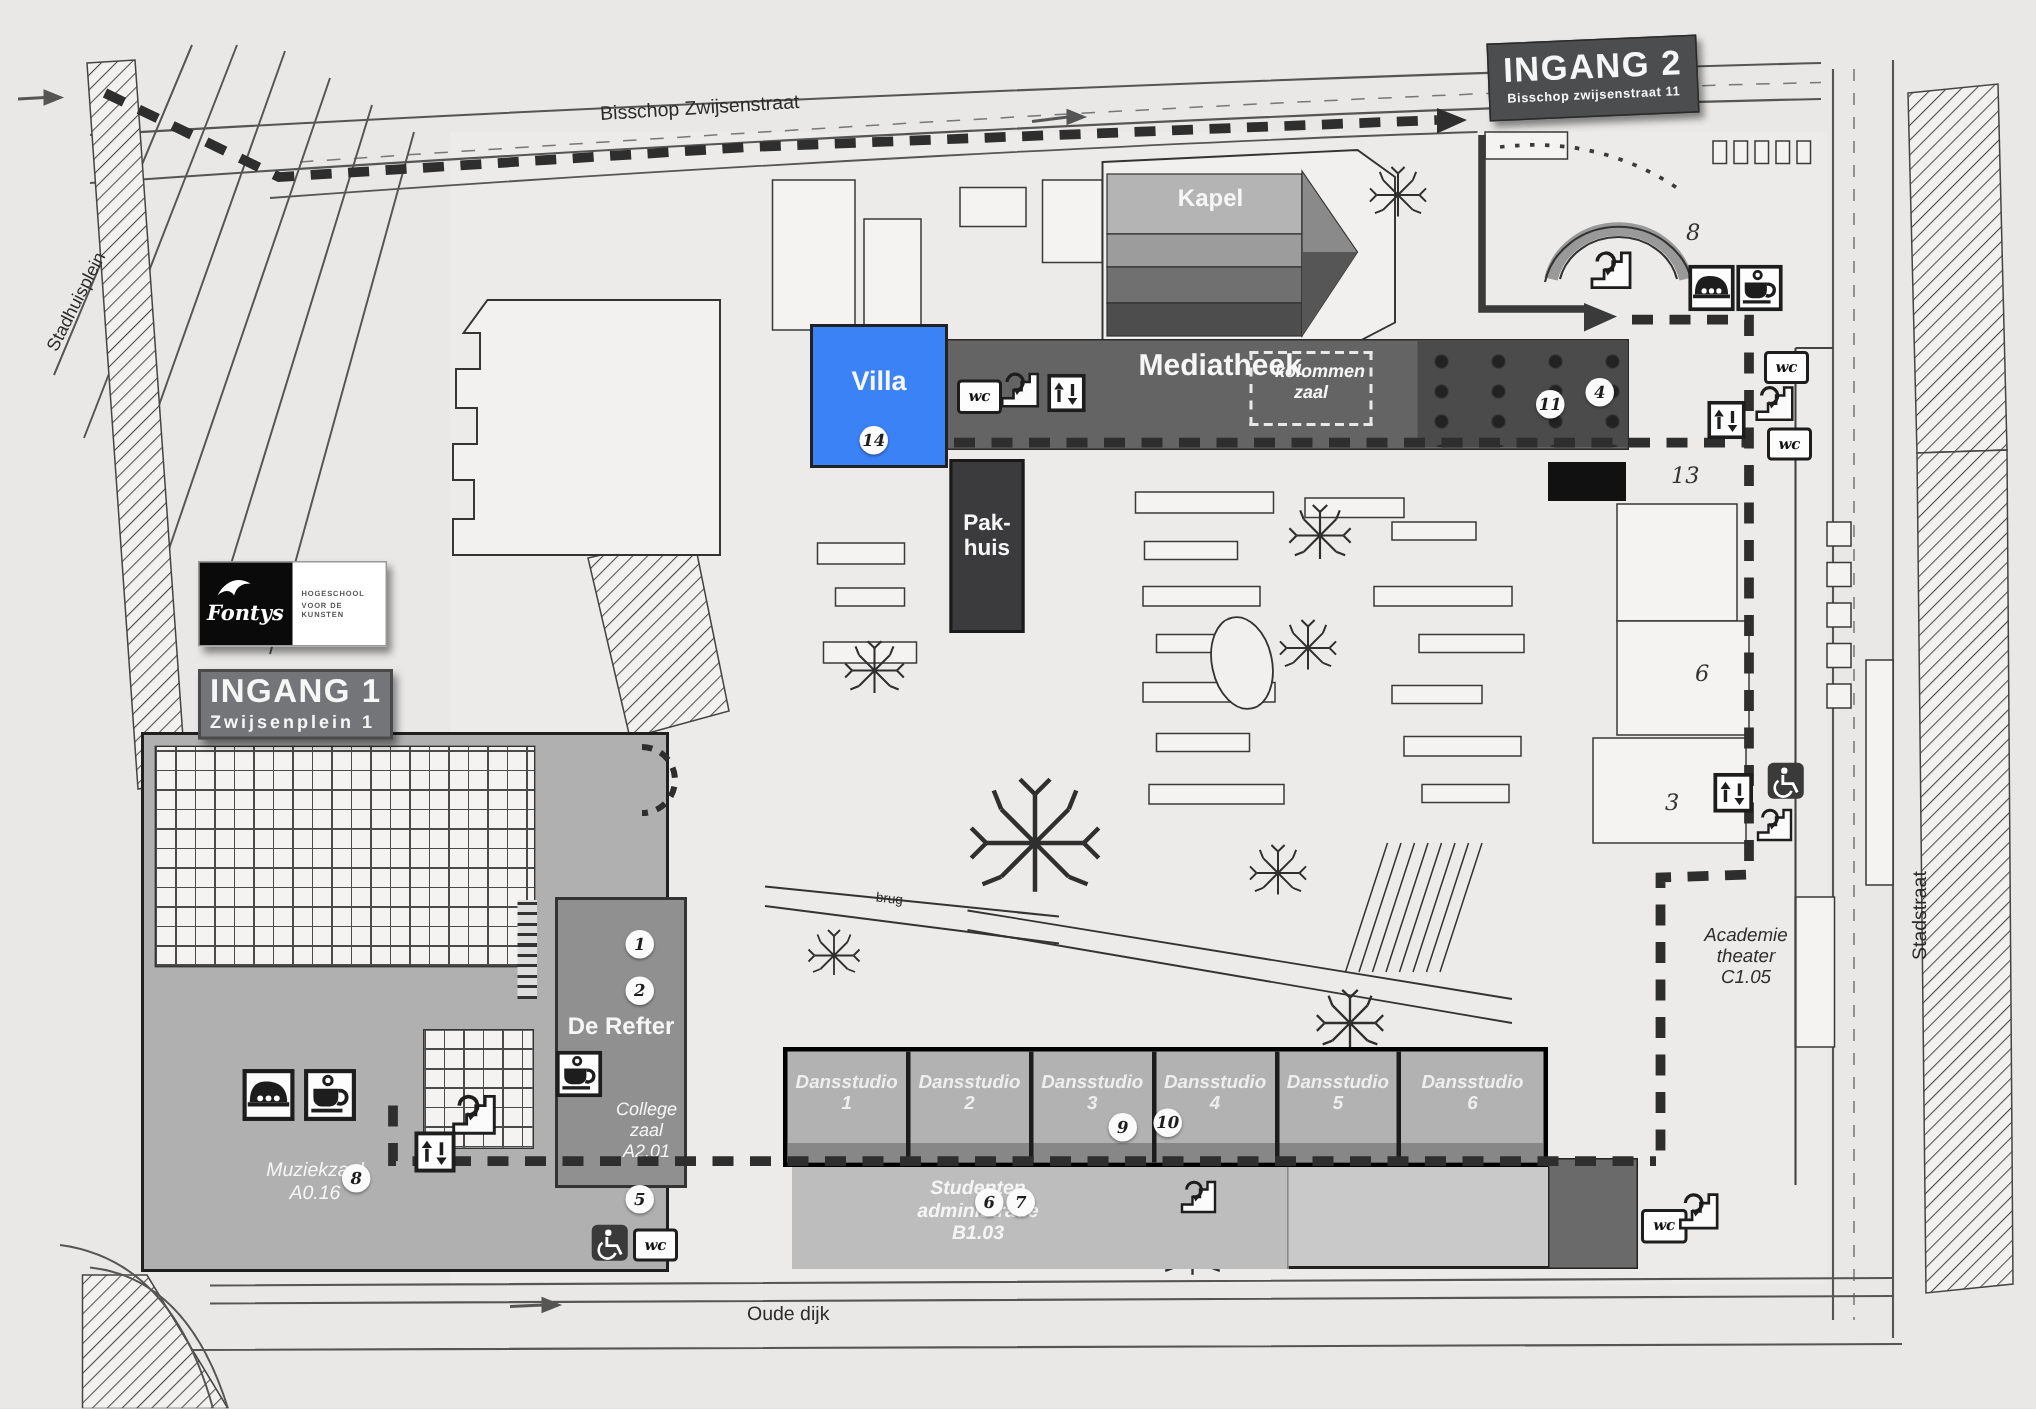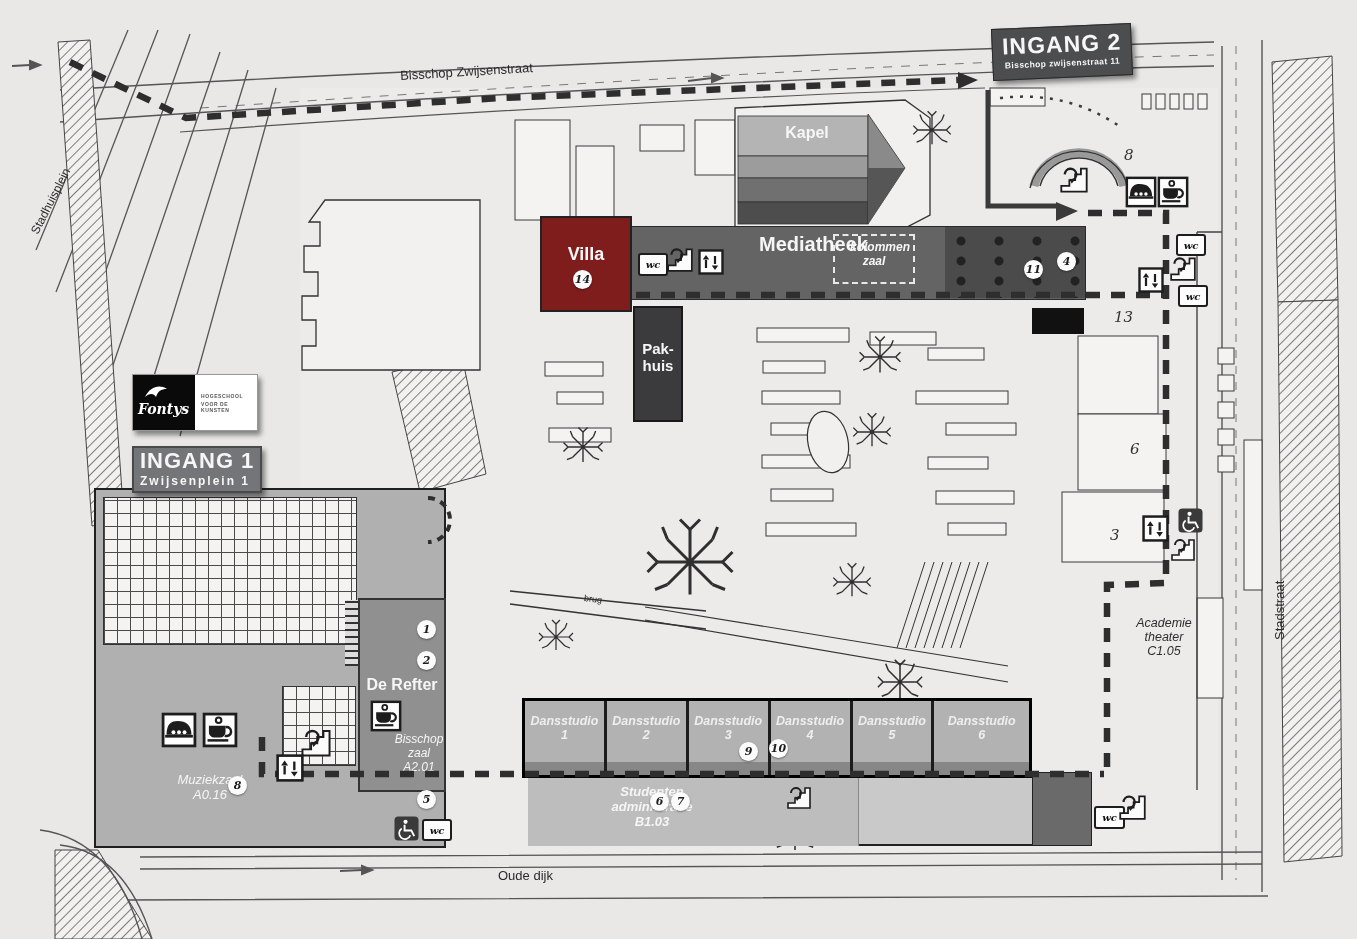--- a/index.html
+++ b/index.html
@@ -206,24 +206,24 @@
   <div class="wcbadge" style="left:638px;top:253px;width:26px;height:19px;">
     <span>wc</span>
     </div>
   <svg class="icon z6" style="left:666px;top:245px;" width="28" height="28" viewBox="0 0 26 26">
       <use href="#ic-stairs"></use>
     </svg>
   <svg class="icon z6" style="left:698px;top:248px;" width="26" height="28" viewBox="0 0 26 26">
       <use href="#ic-elev"></use>
     </svg>
 
-  <div class="bld z2 ctr" style="left:540px;top:216px;width:92px;height:96px;background:#7f1d1d;border:2px solid #222;">
+  <div class="bld z2 ctr" style="left:540px;top:216px;width:92px;height:96px;background:#3b82f6;border:2px solid #222;">
     <div class="wlabel" style="font-size:18px;margin-top:26px;">Villa</div>
   </div>
-  <div class="num" style="left:573px;top:270px;">14</div>
+  <div class="num" style="left:573px;top:284px;">14</div>
 
   <div class="bld z2 ctr" style="left:633px;top:306px;width:50px;height:116px;background:#3b3b3d;border:2px solid #1a1a1a;">
     <div class="wlabel" style="font-size:15px;margin-top:32px;">Pak-</div>
     <div class="wlabel" style="font-size:15px;">huis</div>
   </div>
 
   <div class="abs z2 wlabel ctr" style="left:762px;top:124px;width:90px;font-size:16px;">Kapel</div>
 
   <div class="bld z5 ctr shadowed" style="left:992px;top:26px;width:140px;height:52px;background:#4c4d4f;border:1px solid #2a2a2a;transform:rotate(-2.5deg);">
     <div class="wlabel" style="font-size:23px;letter-spacing:1px;margin-top:4px;">INGANG 2</div>
@@ -259,24 +259,24 @@
     <span style="display:block;">A0.16</span>
   </div>
   <div class="num" style="left:228px;top:776px;">8</div>
   <svg class="icon z6" style="left:300px;top:726px;" width="32" height="32" viewBox="0 0 26 26">
       <use href="#ic-stairs"></use>
     </svg>
   <svg class="icon z6" style="left:276px;top:752px;" width="28" height="32" viewBox="0 0 26 26">
       <use href="#ic-elev"></use>
     </svg>
 
-  <div class="bld z2" style="left:358px;top:598px;width:88px;height:194px;background:#909090;border:2px solid #333;">
+  <div class="bld z2" style="left:370px;top:598px;width:88px;height:194px;background:#909090;border:2px solid #333;">
     <div class="wlabel ctr" style="position:absolute;left:0;top:76px;width:100%;font-size:16px;">De Refter</div>
     <div class="wlabel it ctr" style="position:absolute;left:34px;top:132px;width:50px;font-weight:normal;font-size:12px;">
-      <span style="display:block;">Bisschop</span>
+      <span style="display:block;">College</span>
       <span style="display:block;">zaal</span>
       <span style="display:block;">A2.01</span>
     </div>
   </div>
   <svg class="icon z6" style="left:370px;top:700px;" width="32" height="32" viewBox="0 0 26 26">
       <use href="#ic-coffee"></use>
     </svg>
   <div class="num" style="left:417px;top:620px;">1</div>
   <div class="num" style="left:417px;top:651px;">2</div>
   <div class="num" style="left:417px;top:790px;">5</div>

